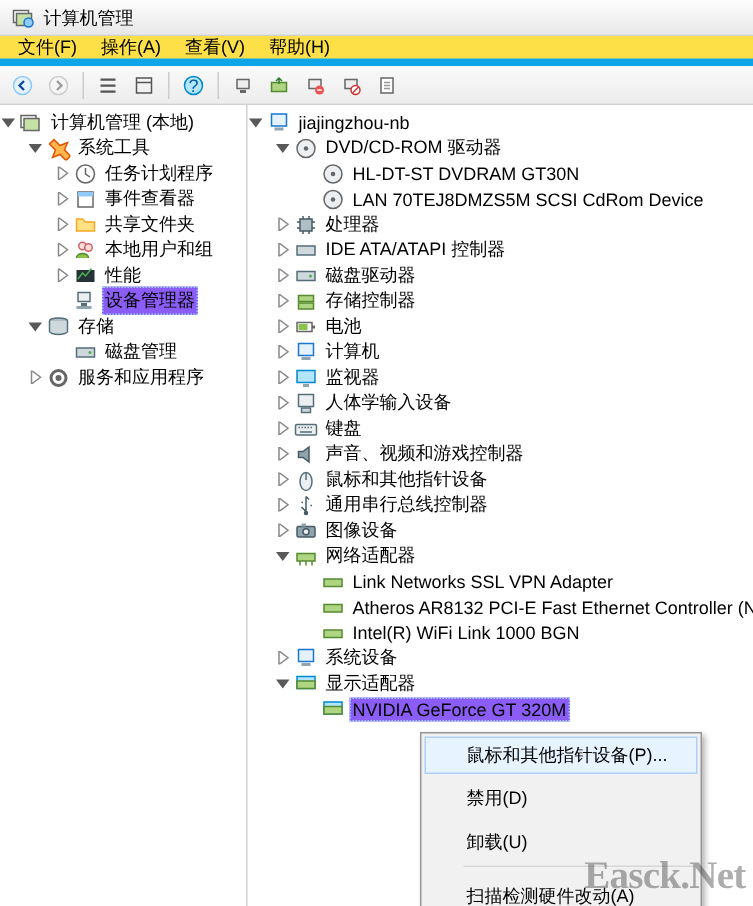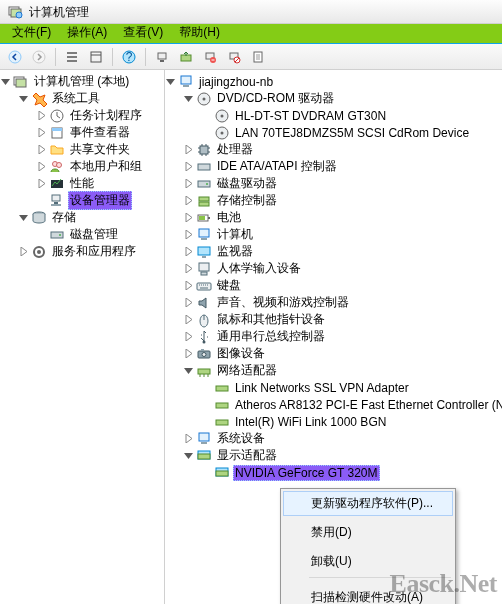--- a/index.html
+++ b/index.html
@@ -1,19 +1,19 @@
 <!DOCTYPE html>
 <html><head>
 <meta charset="utf-8">
 <style>
 * { box-sizing: border-box; margin: 0; padding: 0; font-family: "Microsoft YaHei", "SimSun", Tahoma, sans-serif; font-size: 12px; }
 body { width: 502px; height: 604px; background: #fff; overflow: hidden; position: relative; }
 .titlebar { height: 24px; background: linear-gradient(#fdfdfd,#e8e8e8); border-bottom: 1px solid #d0d0d0; padding: 4px 8px; display: flex; gap: 5px; }
 .titlebar .icon { width: 16px; height: 16px; display: inline-flex; }
-.menubar { height: 20px; background: #84cc16; border-bottom: 1px solid #0ea5e9; display: flex; align-items: flex-end; padding: 0 4px; }
+.menubar { height: 20px; background: #fde047; border-bottom: 5px solid #0ea5e9; display: flex; align-items: center; padding: 0 4px; }
 .menubar .item { padding: 2px 8px; cursor: default; }
 .toolbar { height: 26px; background: linear-gradient(#fafafa,#ececec); border-bottom: 1px solid #d0d0d0; display: flex; align-items: center; padding: 0 4px; gap: 2px; }
 .toolbar .btn { width: 22px; height: 22px; display: inline-flex; align-items: center; justify-content: center; border: 1px solid transparent; border-radius: 2px; }
 .toolbar .sep { width: 1px; height: 18px; background: #ccc; margin: 0 3px; }
 .content { display: flex; height: calc(100% - 70px); justify-content: flex-end; }
 .left-pane { width: 165px; border-right: 1px solid #d0d0d0; overflow: hidden; padding: 3px 0; }
 .right-pane { flex: 1; overflow: hidden; padding: 3px 0; position: relative; }
 .tree { list-style: none; }
 .node { display: flex; align-items: center; height: 17px; padding-right: 4px; white-space: nowrap; cursor: default; }
 .node .expander { width: 11px; height: 11px; display: inline-flex; align-items: center; justify-content: center; margin-right: 2px; flex-shrink: 0; }
@@ -625,21 +625,21 @@
               <rect x="2" y="3" width="12" height="8" fill="#b3e5fc" stroke="#0288d1"></rect>
               <rect x="2" y="6" width="12" height="5" fill="#aed581" stroke="#558b2f"></rect>
             </svg>
           </span>
           <span class="label">NVIDIA GeForce GT 320M</span>
         </div>
     </div>
 
     <div class="ctx-menu" style="left:115px; top:418px;">
       <div class="gutter"></div>
-      <div class="mitem hover">更新驱动程序软件(P)...</div>
+      <div class="mitem hover">鼠标和其他指针设备(P)...</div>
       <div class="mitem">禁用(D)</div>
       <div class="mitem">卸载(U)</div>
       <div class="msep"></div>
       <div class="mitem">扫描检测硬件改动(A)</div>
       <div class="msep"></div>
 
     </div>
   </div>
 </div>
 

